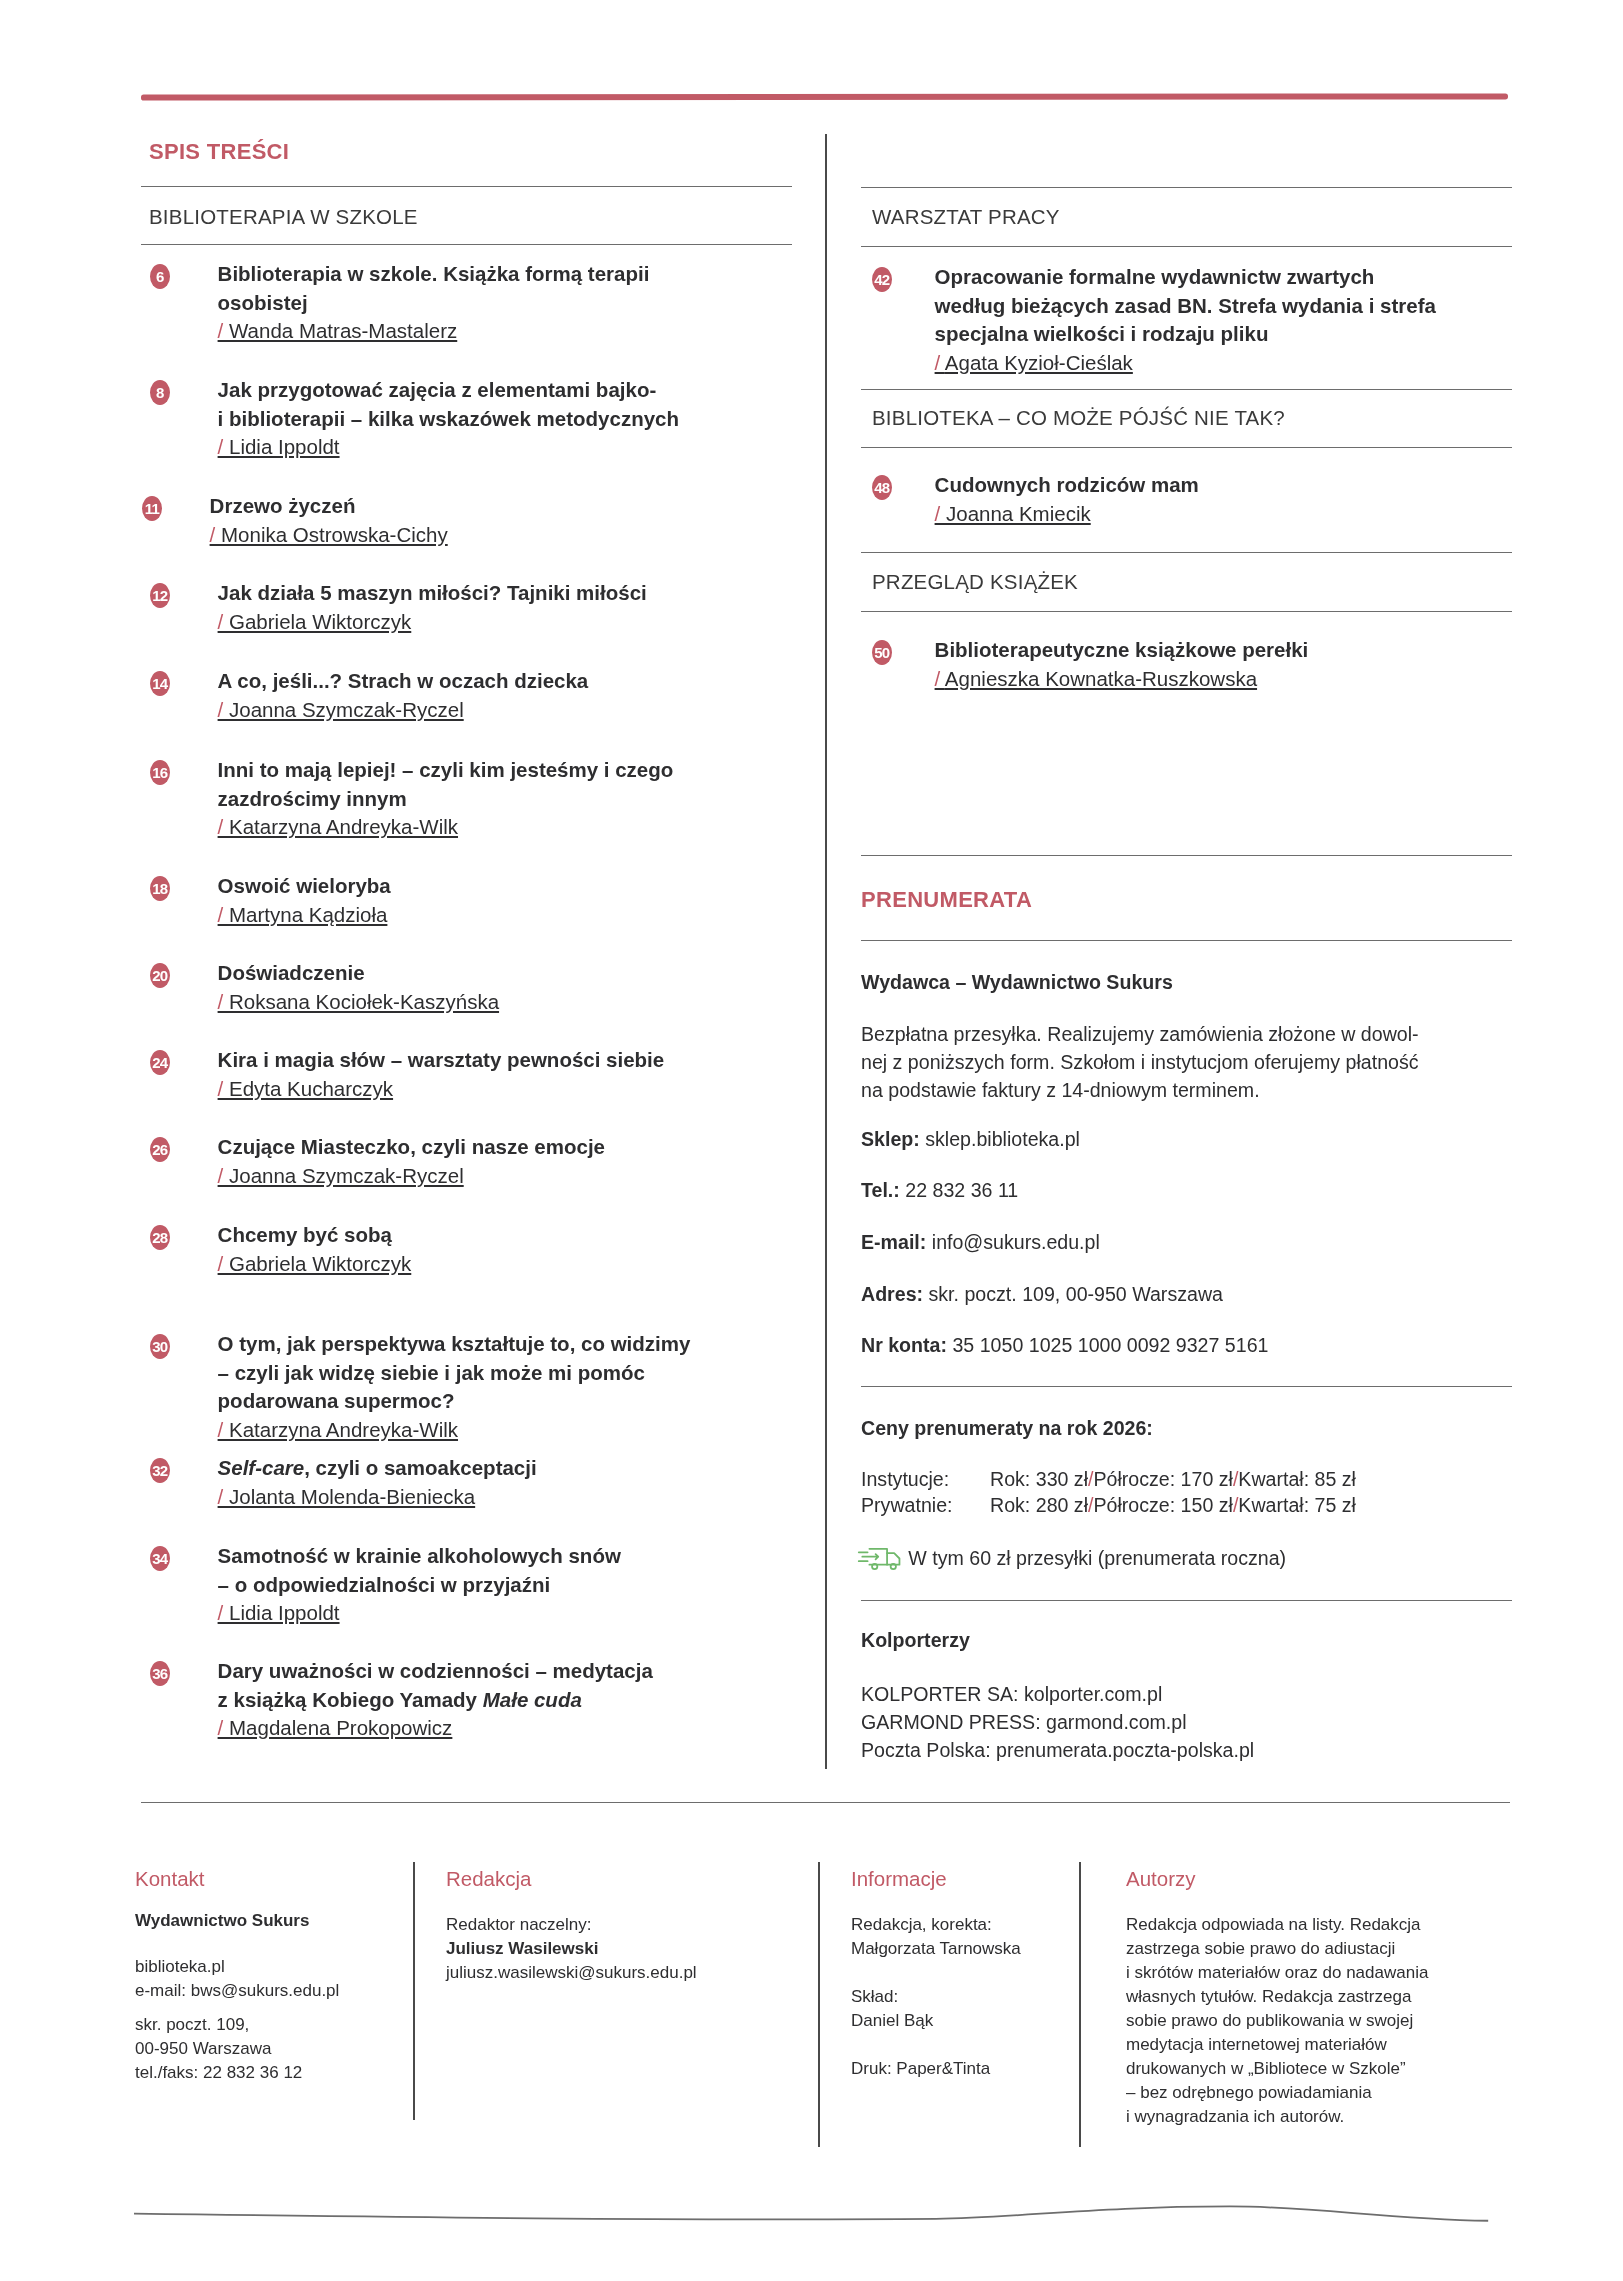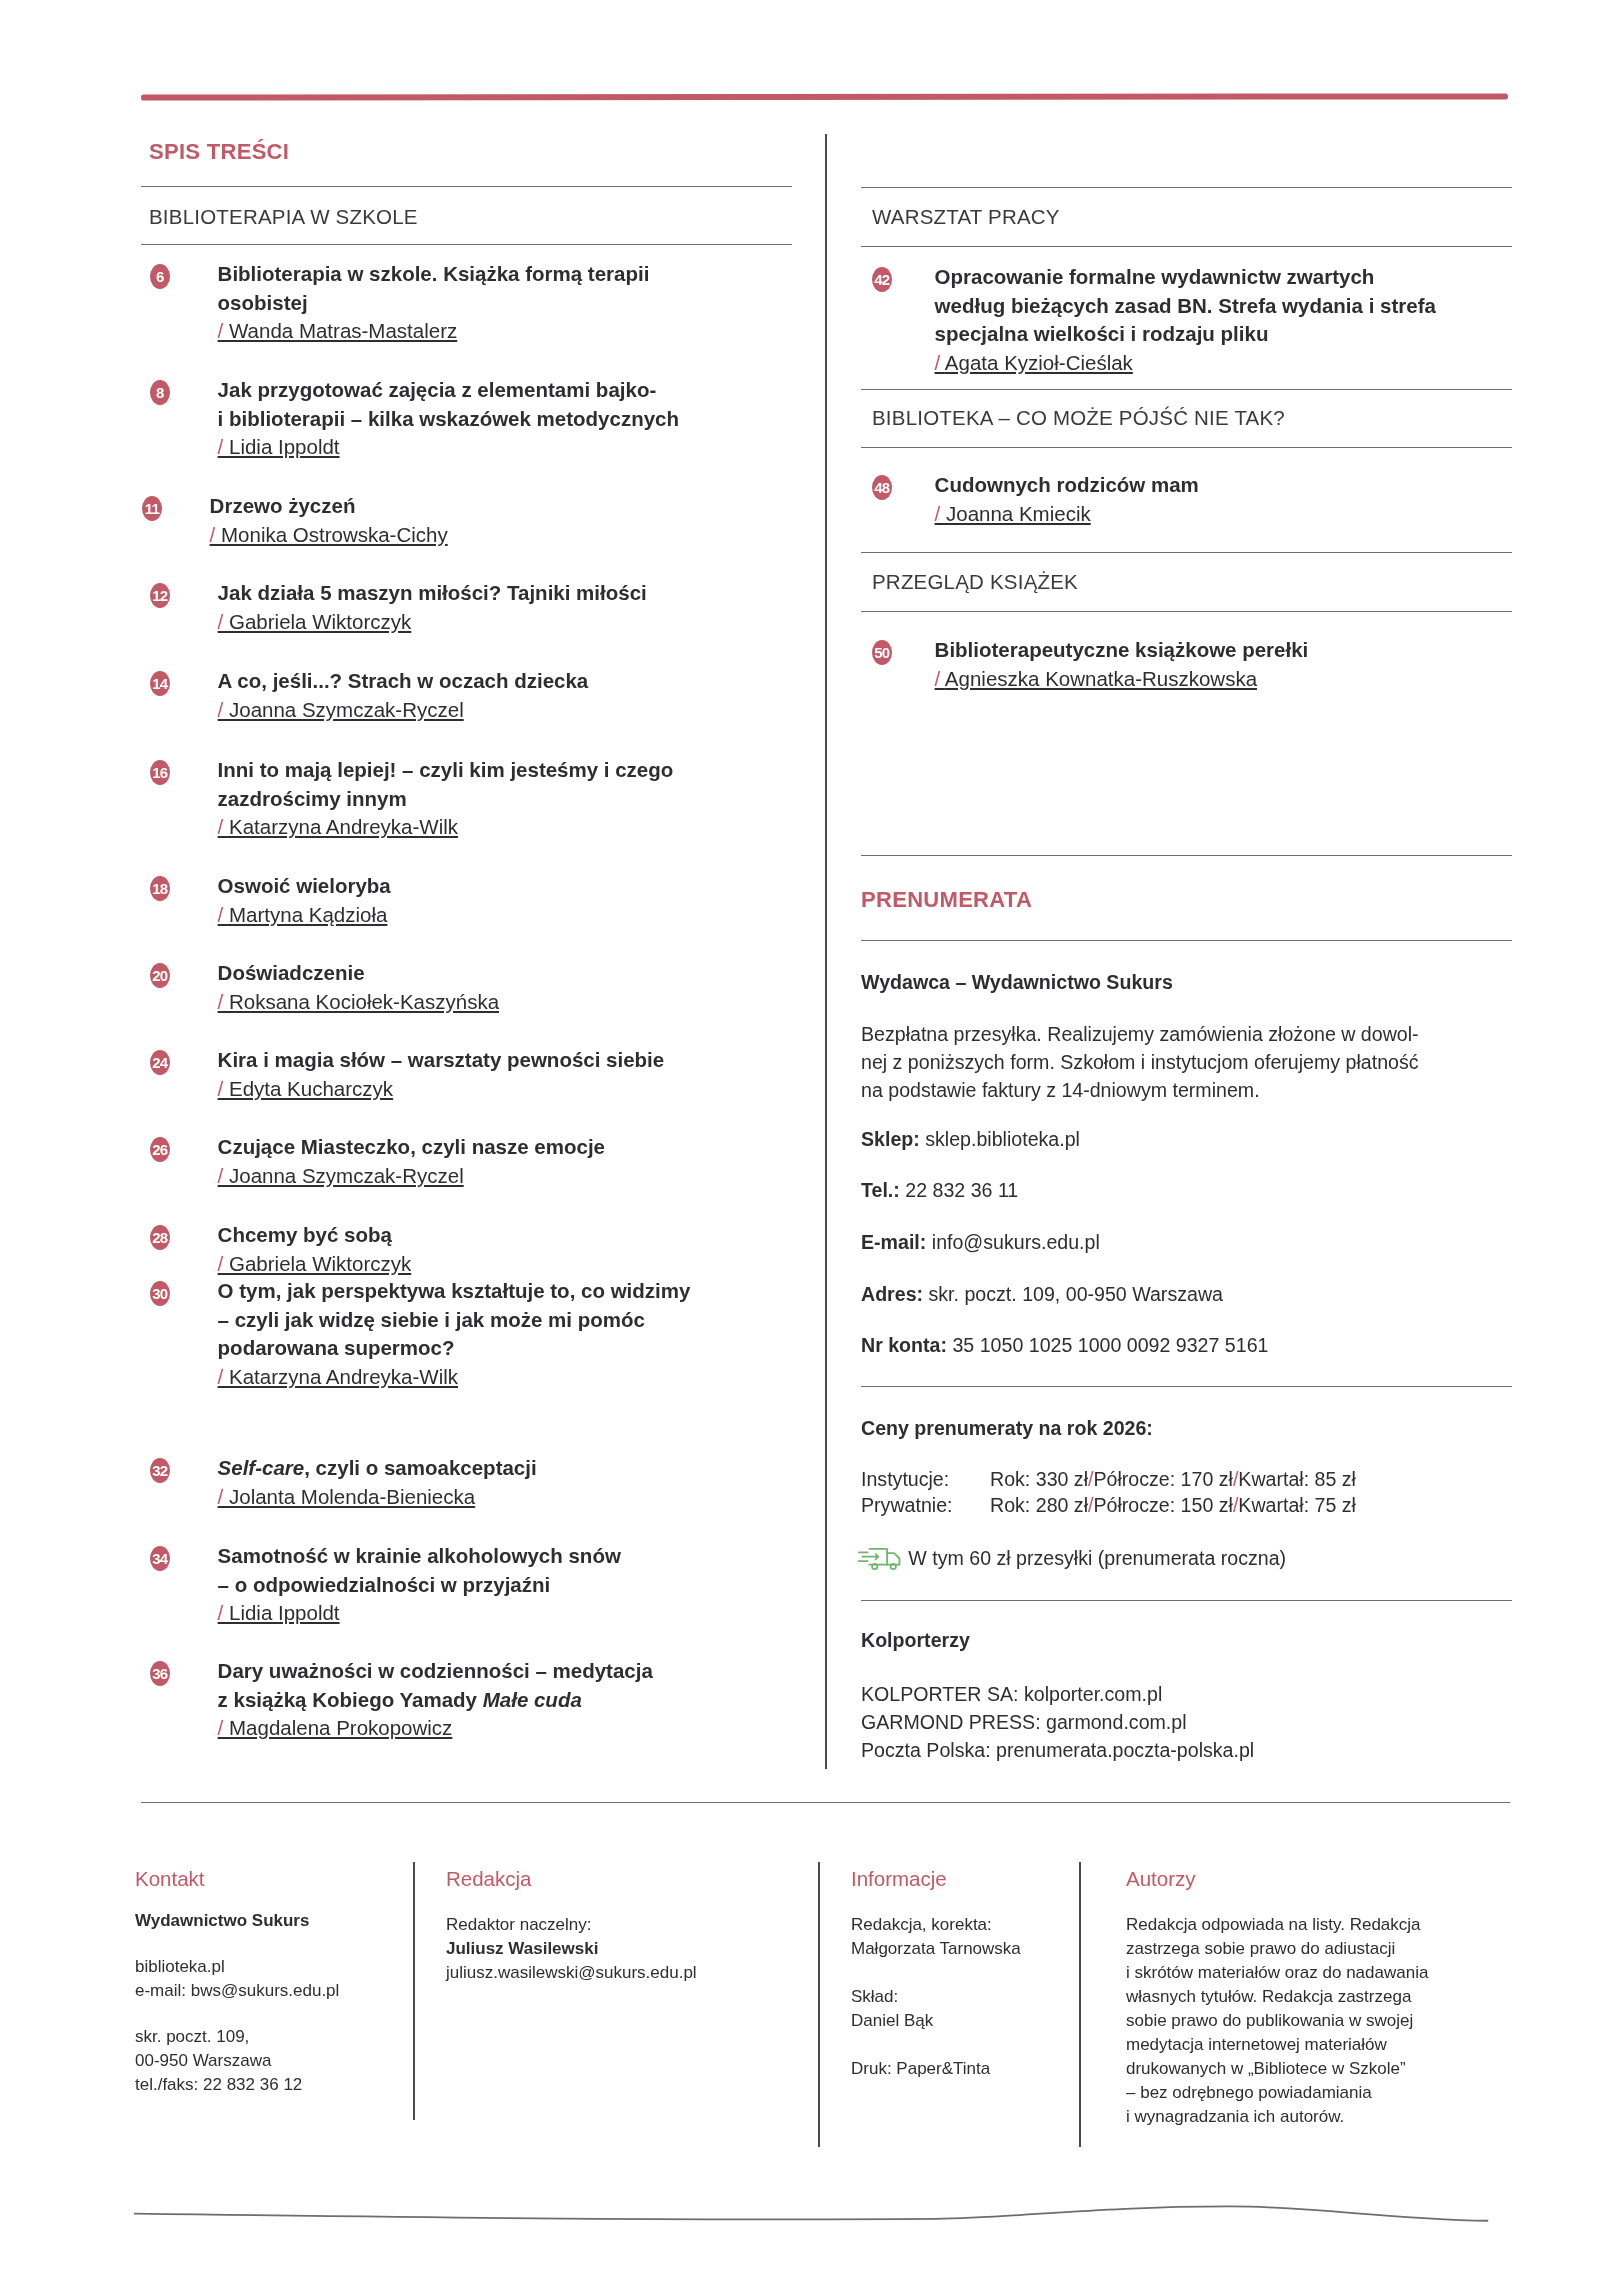--- a/index.html
+++ b/index.html
@@ -160,21 +160,21 @@
 </div>
 
 <div class="abs entry" style="left:150px; top:1221px;">
   <span class="badge">28</span>
   <div class="entry-body">
     <div class="entry-title">Chcemy być sobą</div>
     <div class="entry-author"><span class="slash">/ </span><span>Gabriela Wiktorczyk</span></div>
   </div>
 </div>
 
-<div class="abs entry" style="left:150px; top:1277px;">
+<div class="abs entry" style="left:150px; top:1330px;">
   <span class="badge">30</span>
   <div class="entry-body">
     <div class="entry-title">O tym, jak perspektywa kształtuje to, co widzimy</div>
     <div class="entry-title">– czyli jak widzę siebie i jak może mi pomóc</div>
     <div class="entry-title">podarowana supermoc?</div>
     <div class="entry-author"><span class="slash">/ </span><span>Katarzyna Andreyka-Wilk</span></div>
   </div>
 </div>
 
 <div class="abs entry" style="left:150px; top:1454px;">
@@ -310,21 +310,21 @@
 
 <div class="abs vline" style="left:413px; top:1862px; height:258px;"></div>
 <div class="abs vline" style="left:818px; top:1862px; height:285px;"></div>
 <div class="abs vline" style="left:1079px; top:1862px; height:285px;"></div>
 
 <div class="abs" style="left:135px; top:1867px;">
   <div class="foot-h">Kontakt</div>
   <div class="foot-b" style="margin-top:18px;">Wydawnictwo Sukurs</div>
   <div class="foot-t" style="margin-top:22px;">biblioteka.pl</div>
   <div class="foot-t">e-mail: bws@sukurs.edu.pl</div>
-  <div class="foot-t" style="margin-top:22px;">skr. poczt. 109,</div>
+  <div class="foot-t" style="margin-top:10px;">skr. poczt. 109,</div>
   <div class="foot-t">00-950 Warszawa</div>
   <div class="foot-t">tel./faks: 22 832 36 12</div>
 </div>
 
 <div class="abs" style="left:446px; top:1867px;">
   <div class="foot-h">Redakcja</div>
   <div class="foot-t" style="margin-top:22px;">Redaktor naczelny:</div>
   <div class="foot-b">Juliusz Wasilewski</div>
   <div class="foot-t">juliusz.wasilewski@sukurs.edu.pl</div>
 </div>

